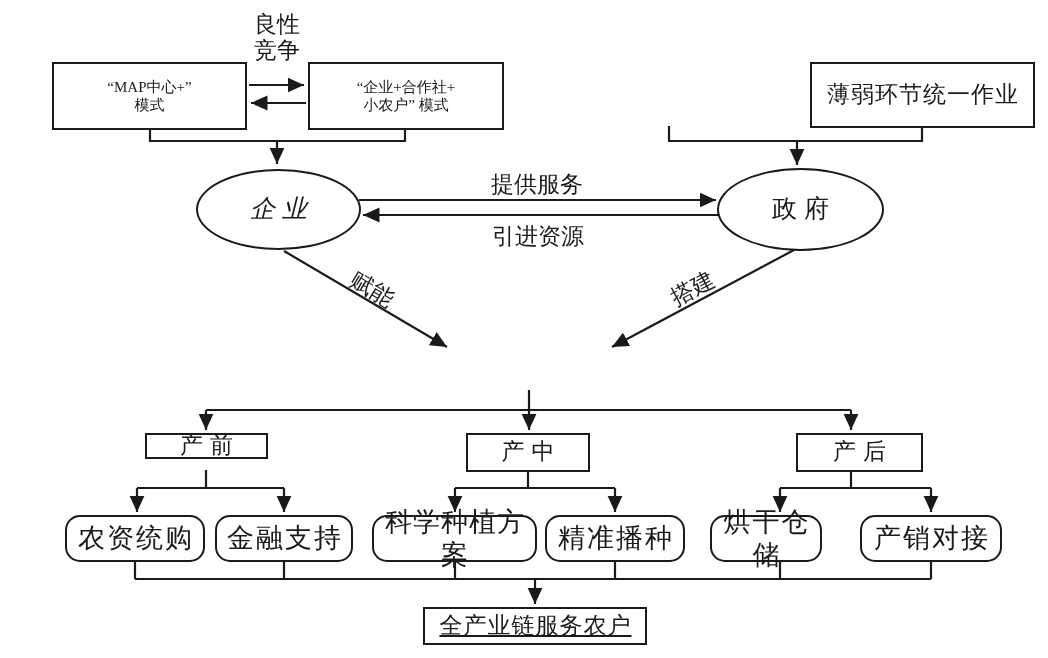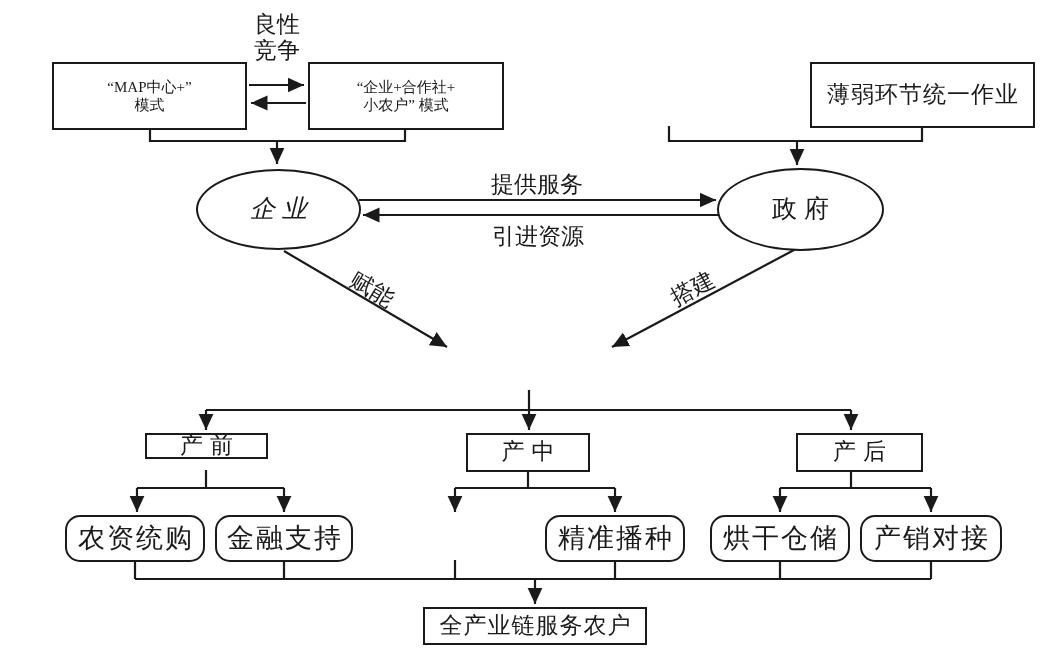--- a/index.html
+++ b/index.html
@@ -124,27 +124,30 @@
   <div class="node rect fs23" style="left:788px; top:433px; width:127px; height:39px;margin-left:8px;">
     <span class="ls6">产后</span>
   </div>
 
   <div class="node round fs22" style="left:65px; top:515px; width:140px; height:47px;">
     <span class="ls2">农资统购</span>
   </div>
   <div class="node round fs22" style="left:215px; top:515px; width:138px; height:47px;">
     <span class="ls2">金融支持</span>
   </div>
+  <div class="node round fs22" style="left:372px; top:515px; width:165px; height:47px;">
+    <span class="ls1">科学种植方案</span>
+  </div>
   <div class="node round fs22" style="left:545px; top:515px; width:140px; height:47px;">
     <span class="ls2">精准播种</span>
   </div>
-  <div class="node round fs22" style="left:710px; top:515px; width:140px; height:47px;justify-content:center;">
+  <div class="node round fs22" style="left:710px; top:515px; width:112px; height:47px;justify-content:center;">
     <span class="ls2">烘干仓储</span>
   </div>
   <div class="node round fs22" style="left:860px; top:515px; width:142px; height:47px;">
     <span class="ls2">产销对接</span>
   </div>
 
-  <div class="node rect fs23" style="left:423px; top:607px; width:224px; height:38px;">
+  <div class="node rect fs23" style="left:423px; top:607px; width:224px; height:38px;text-decoration:underline;">
     <span class="ls1">全产业链服务农户</span>
   </div>
 
 </div>
 
 </body></html>

